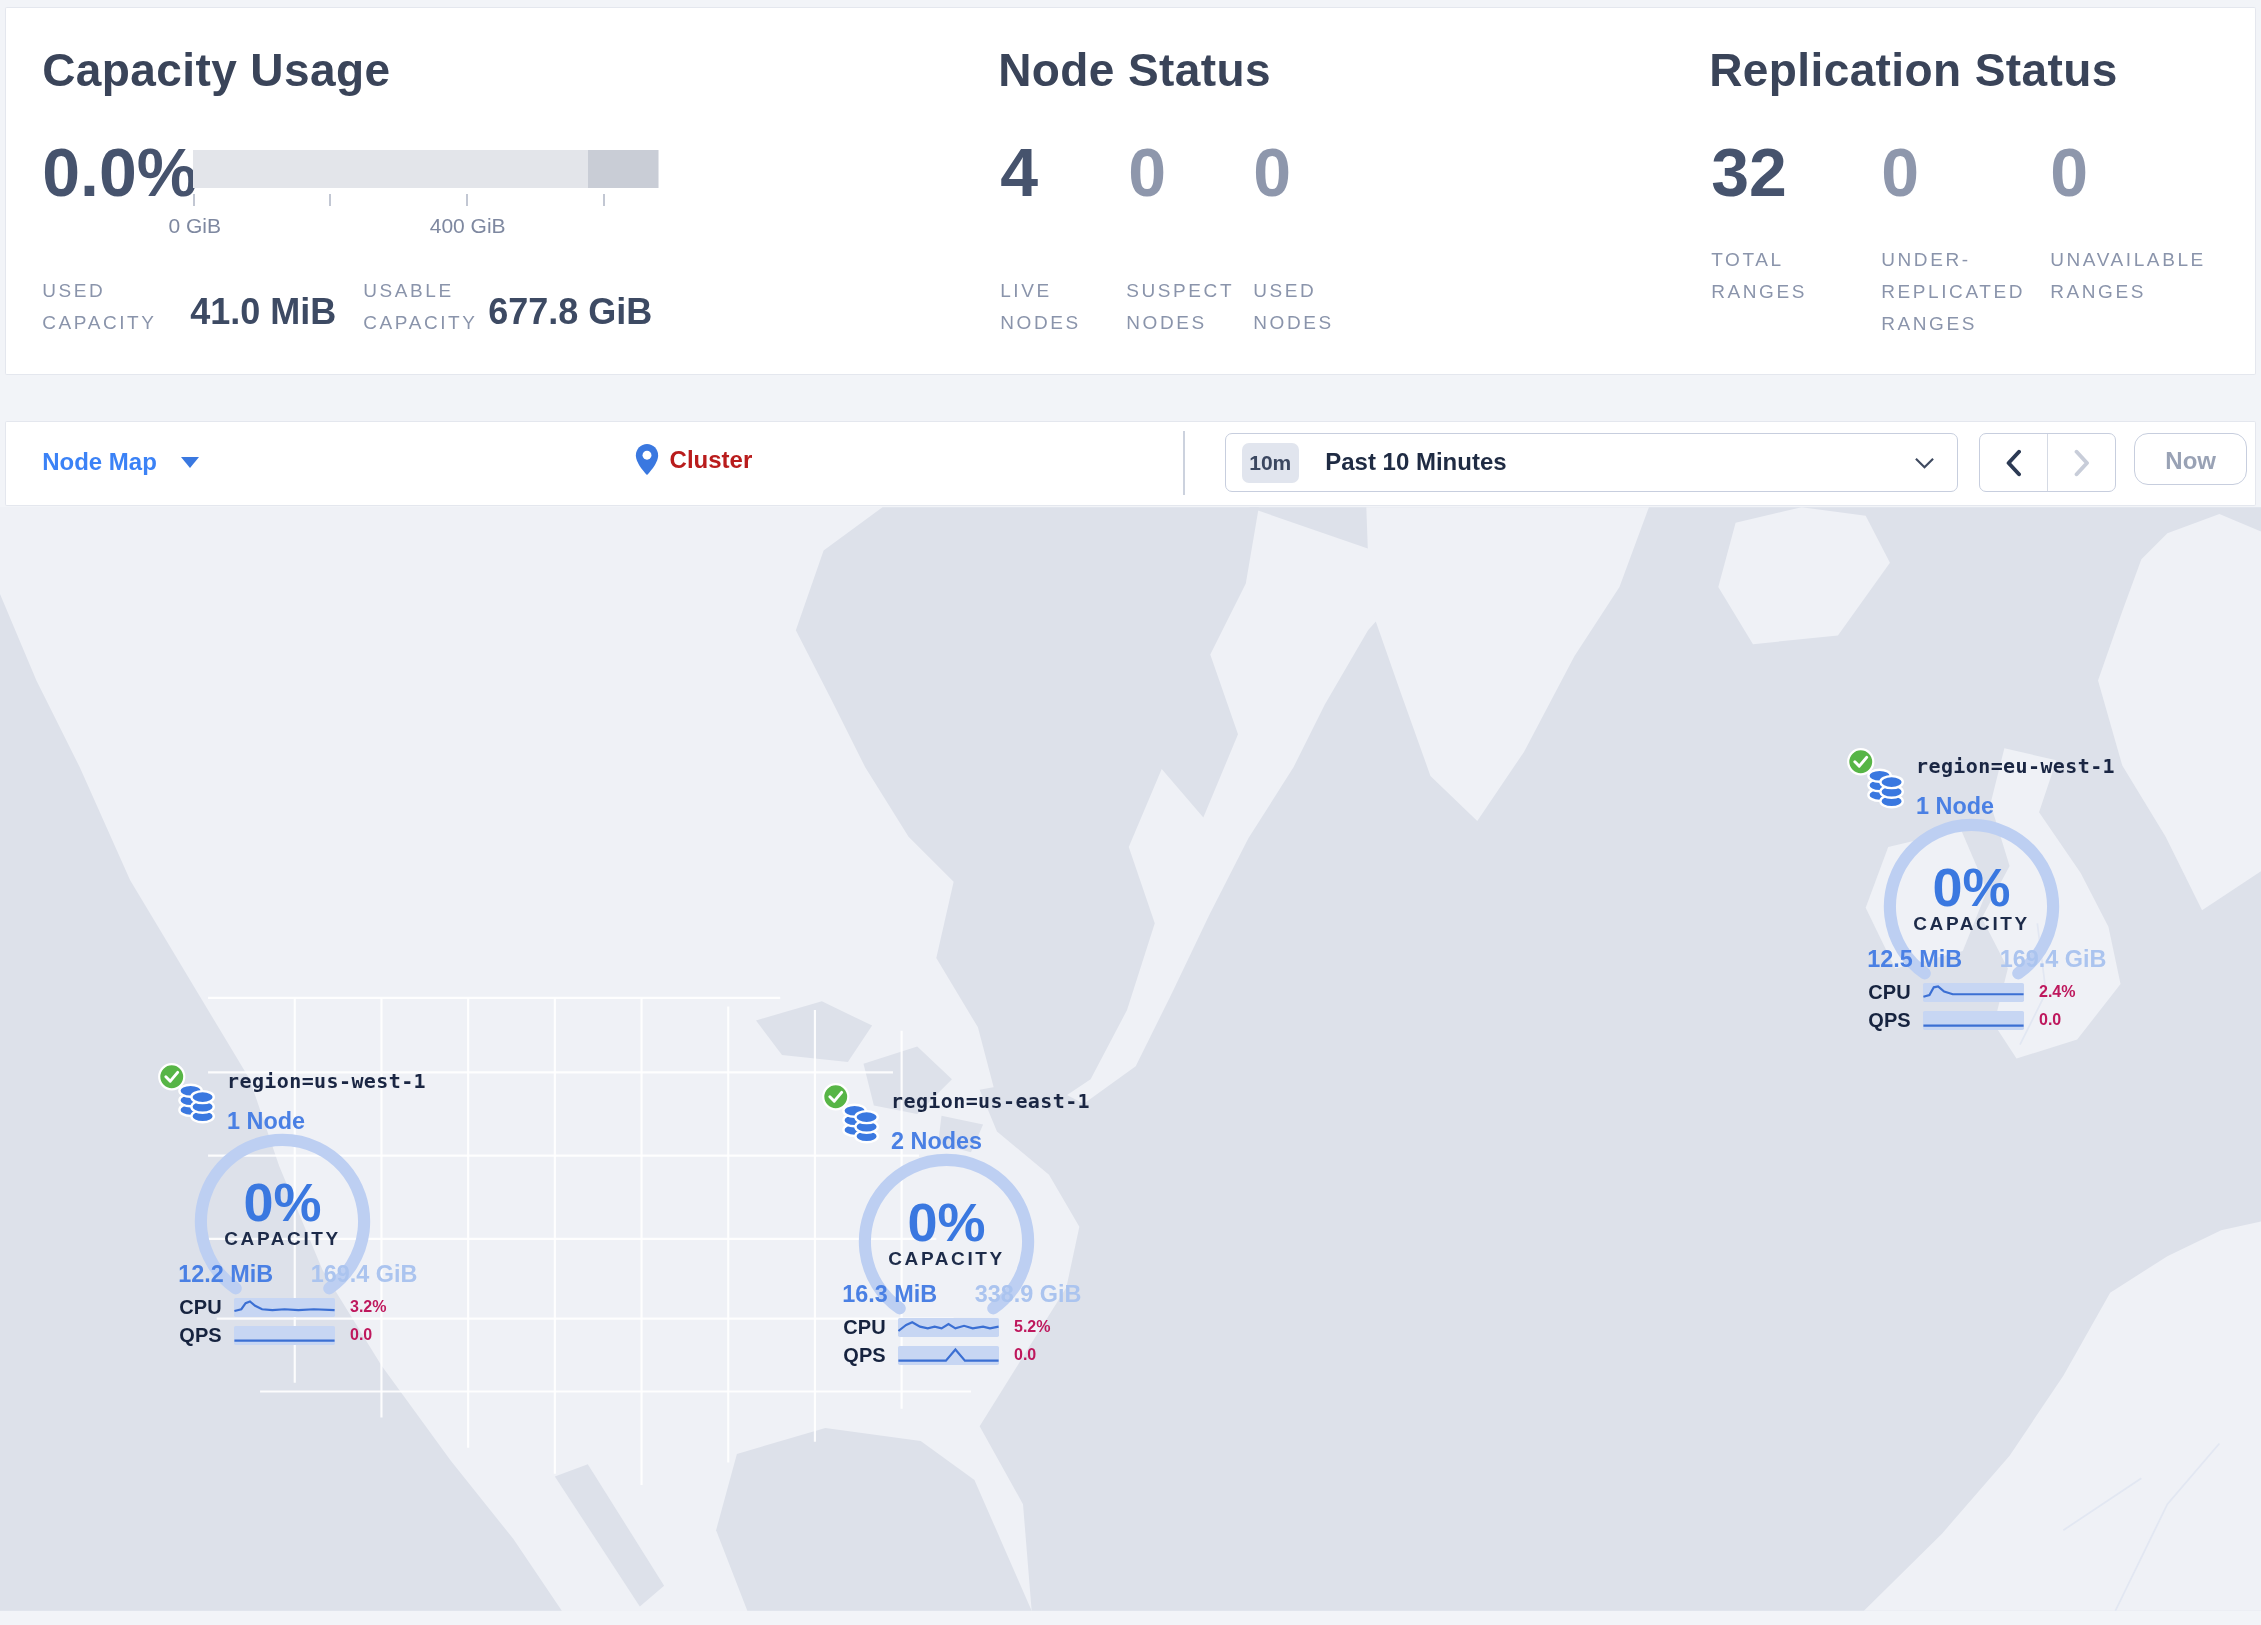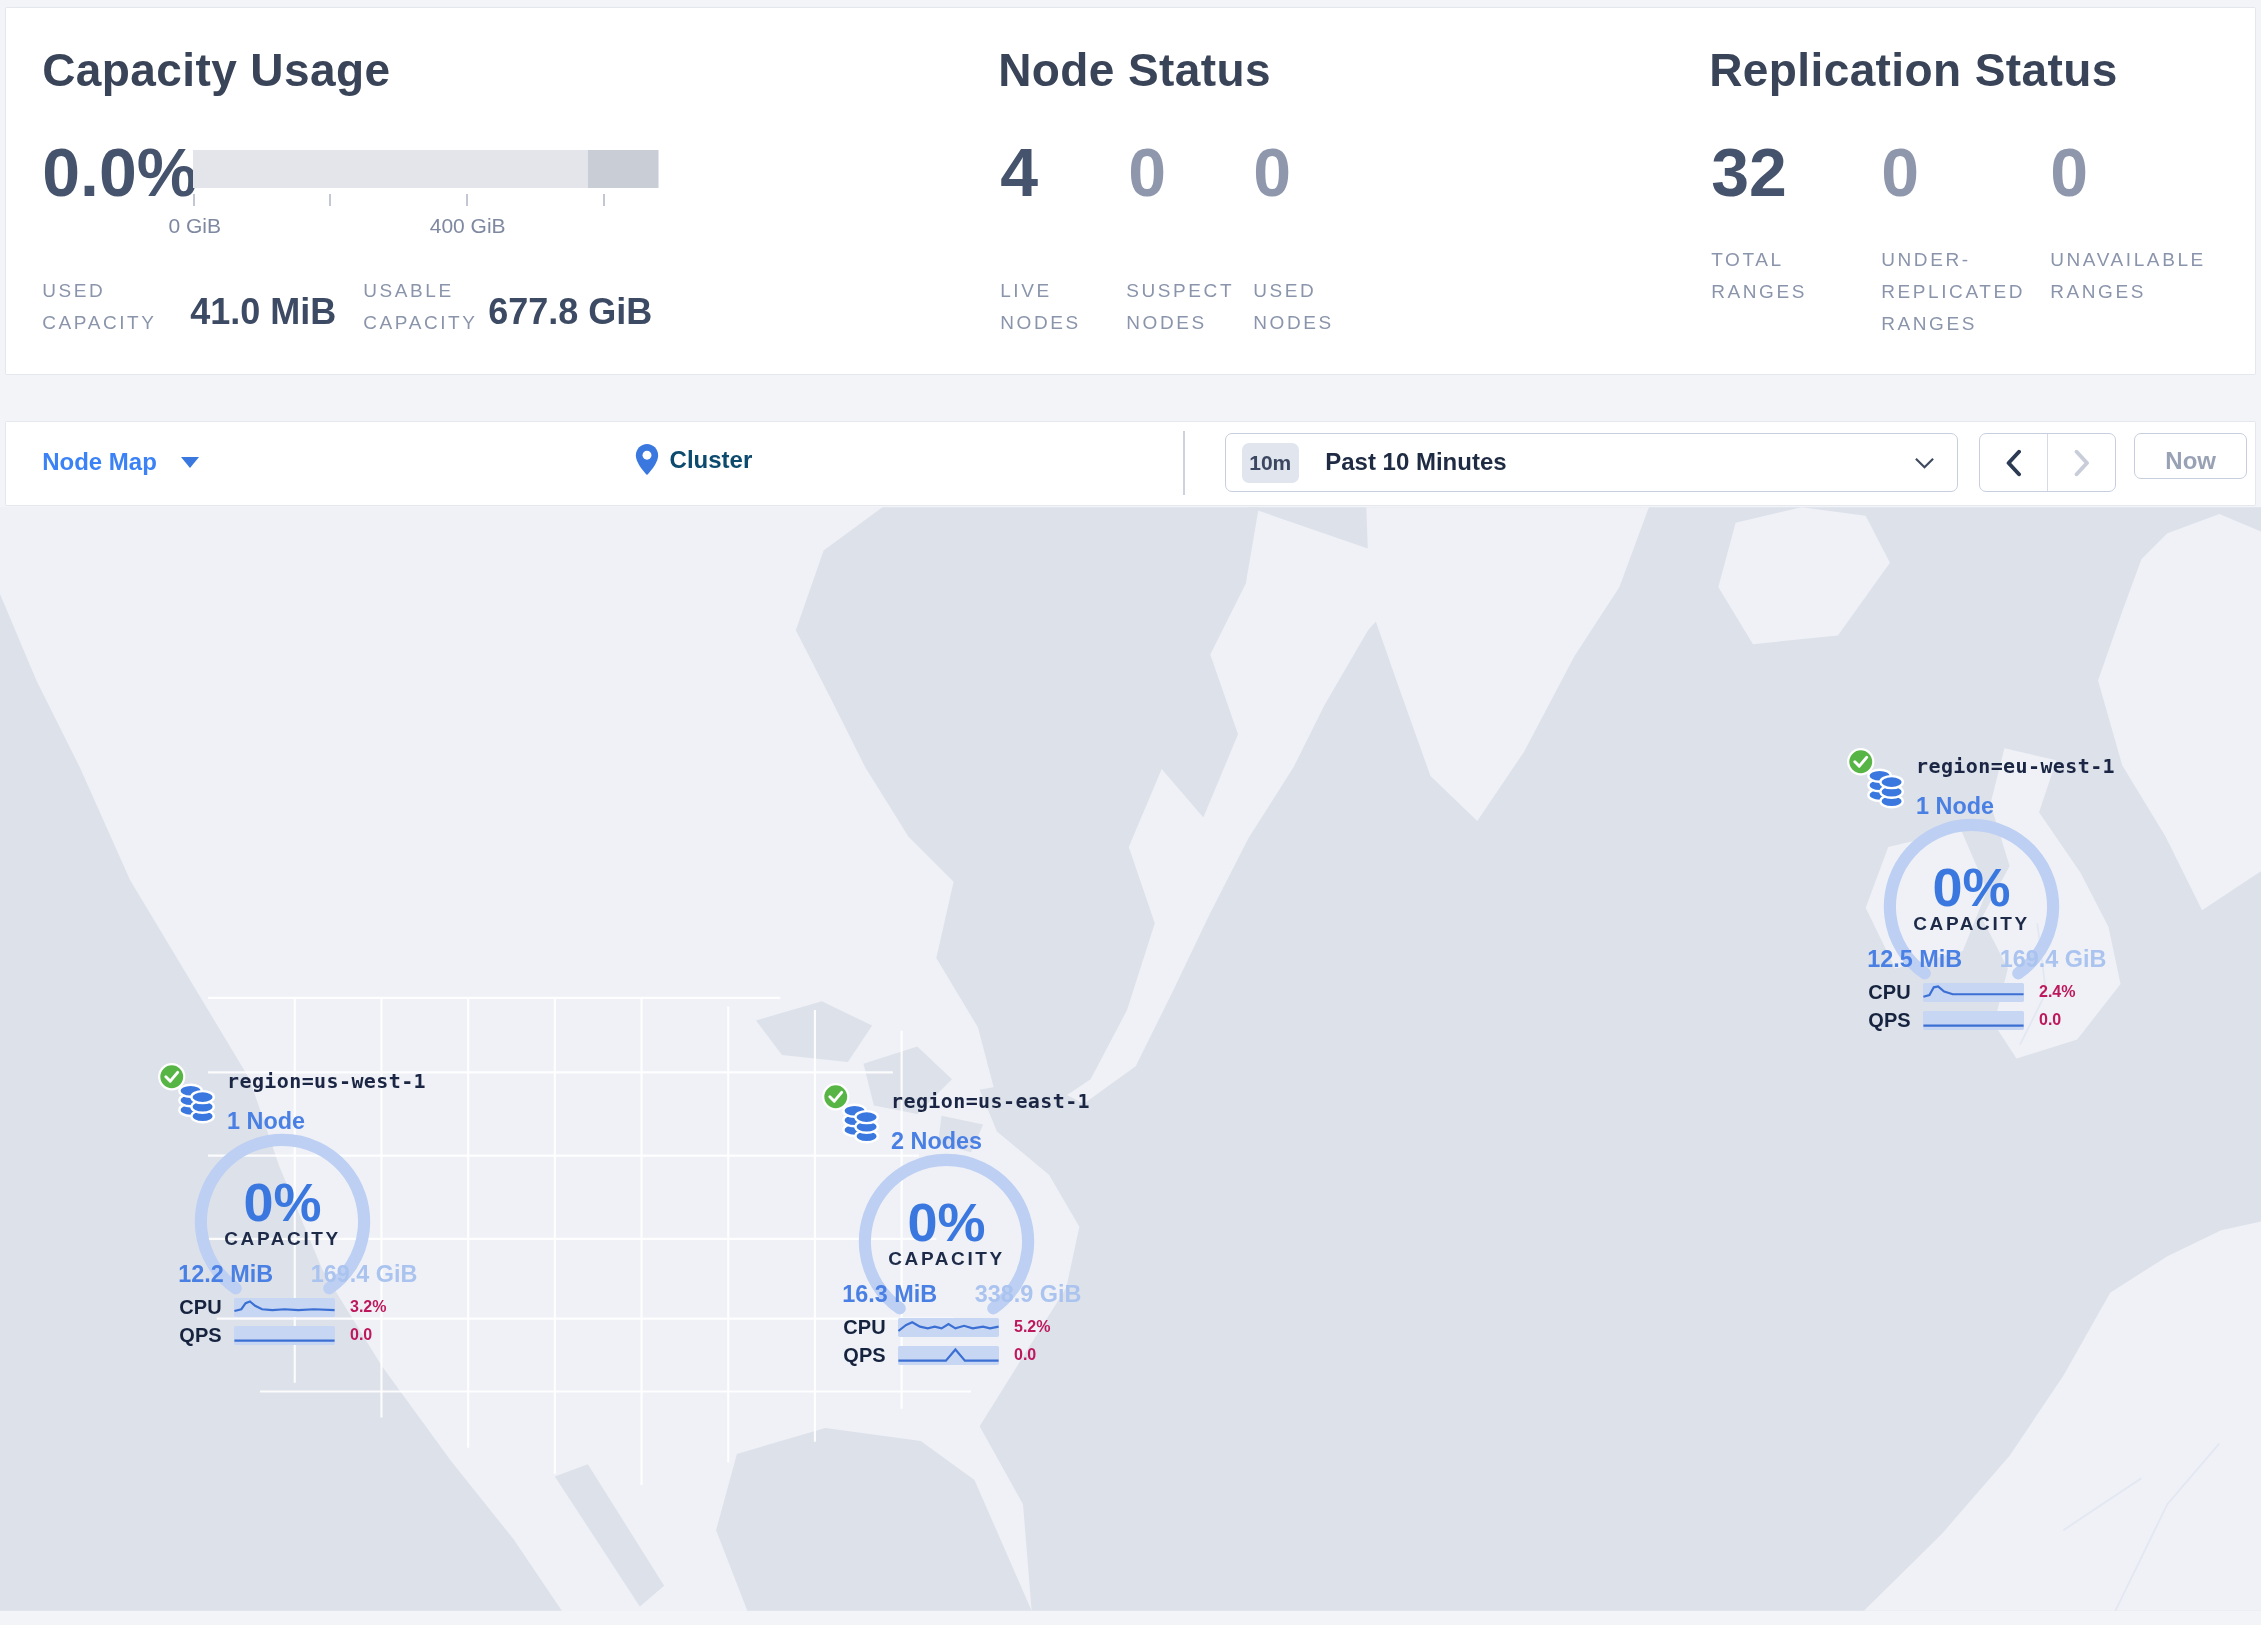--- a/index.html
+++ b/index.html
@@ -31,42 +31,42 @@
   .lbl-3line { top:236px; }
   
   .toolbar {
     position:absolute; left:5.2px; top:421px; width:2251px; height:85px;
     background:#ffffff; border:1.7px solid #e4e7ee; border-radius:1.7px;
   }
   .view-select { position:absolute; left:36px; top:26px; display:flex; align-items:center; cursor:pointer; }
   .view-select .label { font-size:24px; font-weight:600; color:#3b82f6; }
   .caret-down { width:0; height:0; margin-left:24px; border-left:9.5px solid transparent; border-right:9.5px solid transparent; border-top:11.3px solid #3a78e0; }
   .breadcrumb { position:absolute; left:629px; top:21px; display:flex; align-items:center; gap:10.4px; }
-  .breadcrumb .crumb-label { font-size:24px; font-weight:600; color:#0c4a6e; }
+  .breadcrumb .crumb-label { font-size:24px; font-weight:600; color:#b91c1c; }
   .tb-divider { position:absolute; left:1177px; top:8.7px; width:1.7px; height:64px; background:#ccd2de; }
   .time-box {
     position:absolute; left:1219px; top:11.3px; width:733px; height:59px;
     background:#fff; border:1.7px solid #c7cede; border-radius:7px; cursor:pointer;
   }
   .time-badge {
     position:absolute; left:15.6px; top:8.7px; width:57px; height:40px; border-radius:7px;
     background:#e1e5ee; font-size:21px; font-weight:700; color:#3b4760;
     text-align:center; line-height:40px;
   }
   .time-label { position:absolute; left:99px; top:0; line-height:55px; font-size:24px; font-weight:600; color:#1f2b43; }
   .time-chevron { position:absolute; right:22.5px; top:22.5px; }
   .pager {
     position:absolute; left:1973px; top:11.3px; width:137px; height:59px;
     background:#fff; border:1.7px solid #c7cede; border-radius:7px; display:flex;
   }
   .pager-cell { flex:1; display:flex; align-items:center; justify-content:center; cursor:pointer; }
   .pager-cell.prev { border-right:1.7px solid #d5dae4; }
   .now-btn {
-    position:absolute; left:2128px; top:11.3px; width:113px; height:46px;
-    background:#fff; border:1.7px solid #c7cede; border-radius:7px;
+    position:absolute; left:2128px; top:11.3px; width:113px; height:52px;
+    background:#fff; border:1.7px solid #c7cede; border-radius:14px;
     font-size:24px; font-weight:600; color:#99a2b5; text-align:center; line-height:54px; cursor:pointer;
   }
   
   .map { position:absolute; left:0; top:507px; width:2261px; height:1104px; background:#eff1f6; overflow:hidden; }
   .map svg.geo { position:absolute; left:0; top:0; }
   
   .marker { position:absolute; width:299px; height:295px; cursor:pointer; }
   .m-check { position:absolute; left:10.4px; top:0; width:29.5px; height:29.5px; }
   .m-db { position:absolute; left:29.5px; top:19px; width:40px; height:45px; }
   .m-title { position:absolute; left:80px; top:7px; font-family:"DejaVu Sans Mono", monospace; font-size:20px; font-weight:700; color:#1a2643; letter-spacing:0.4px; white-space:nowrap; }

